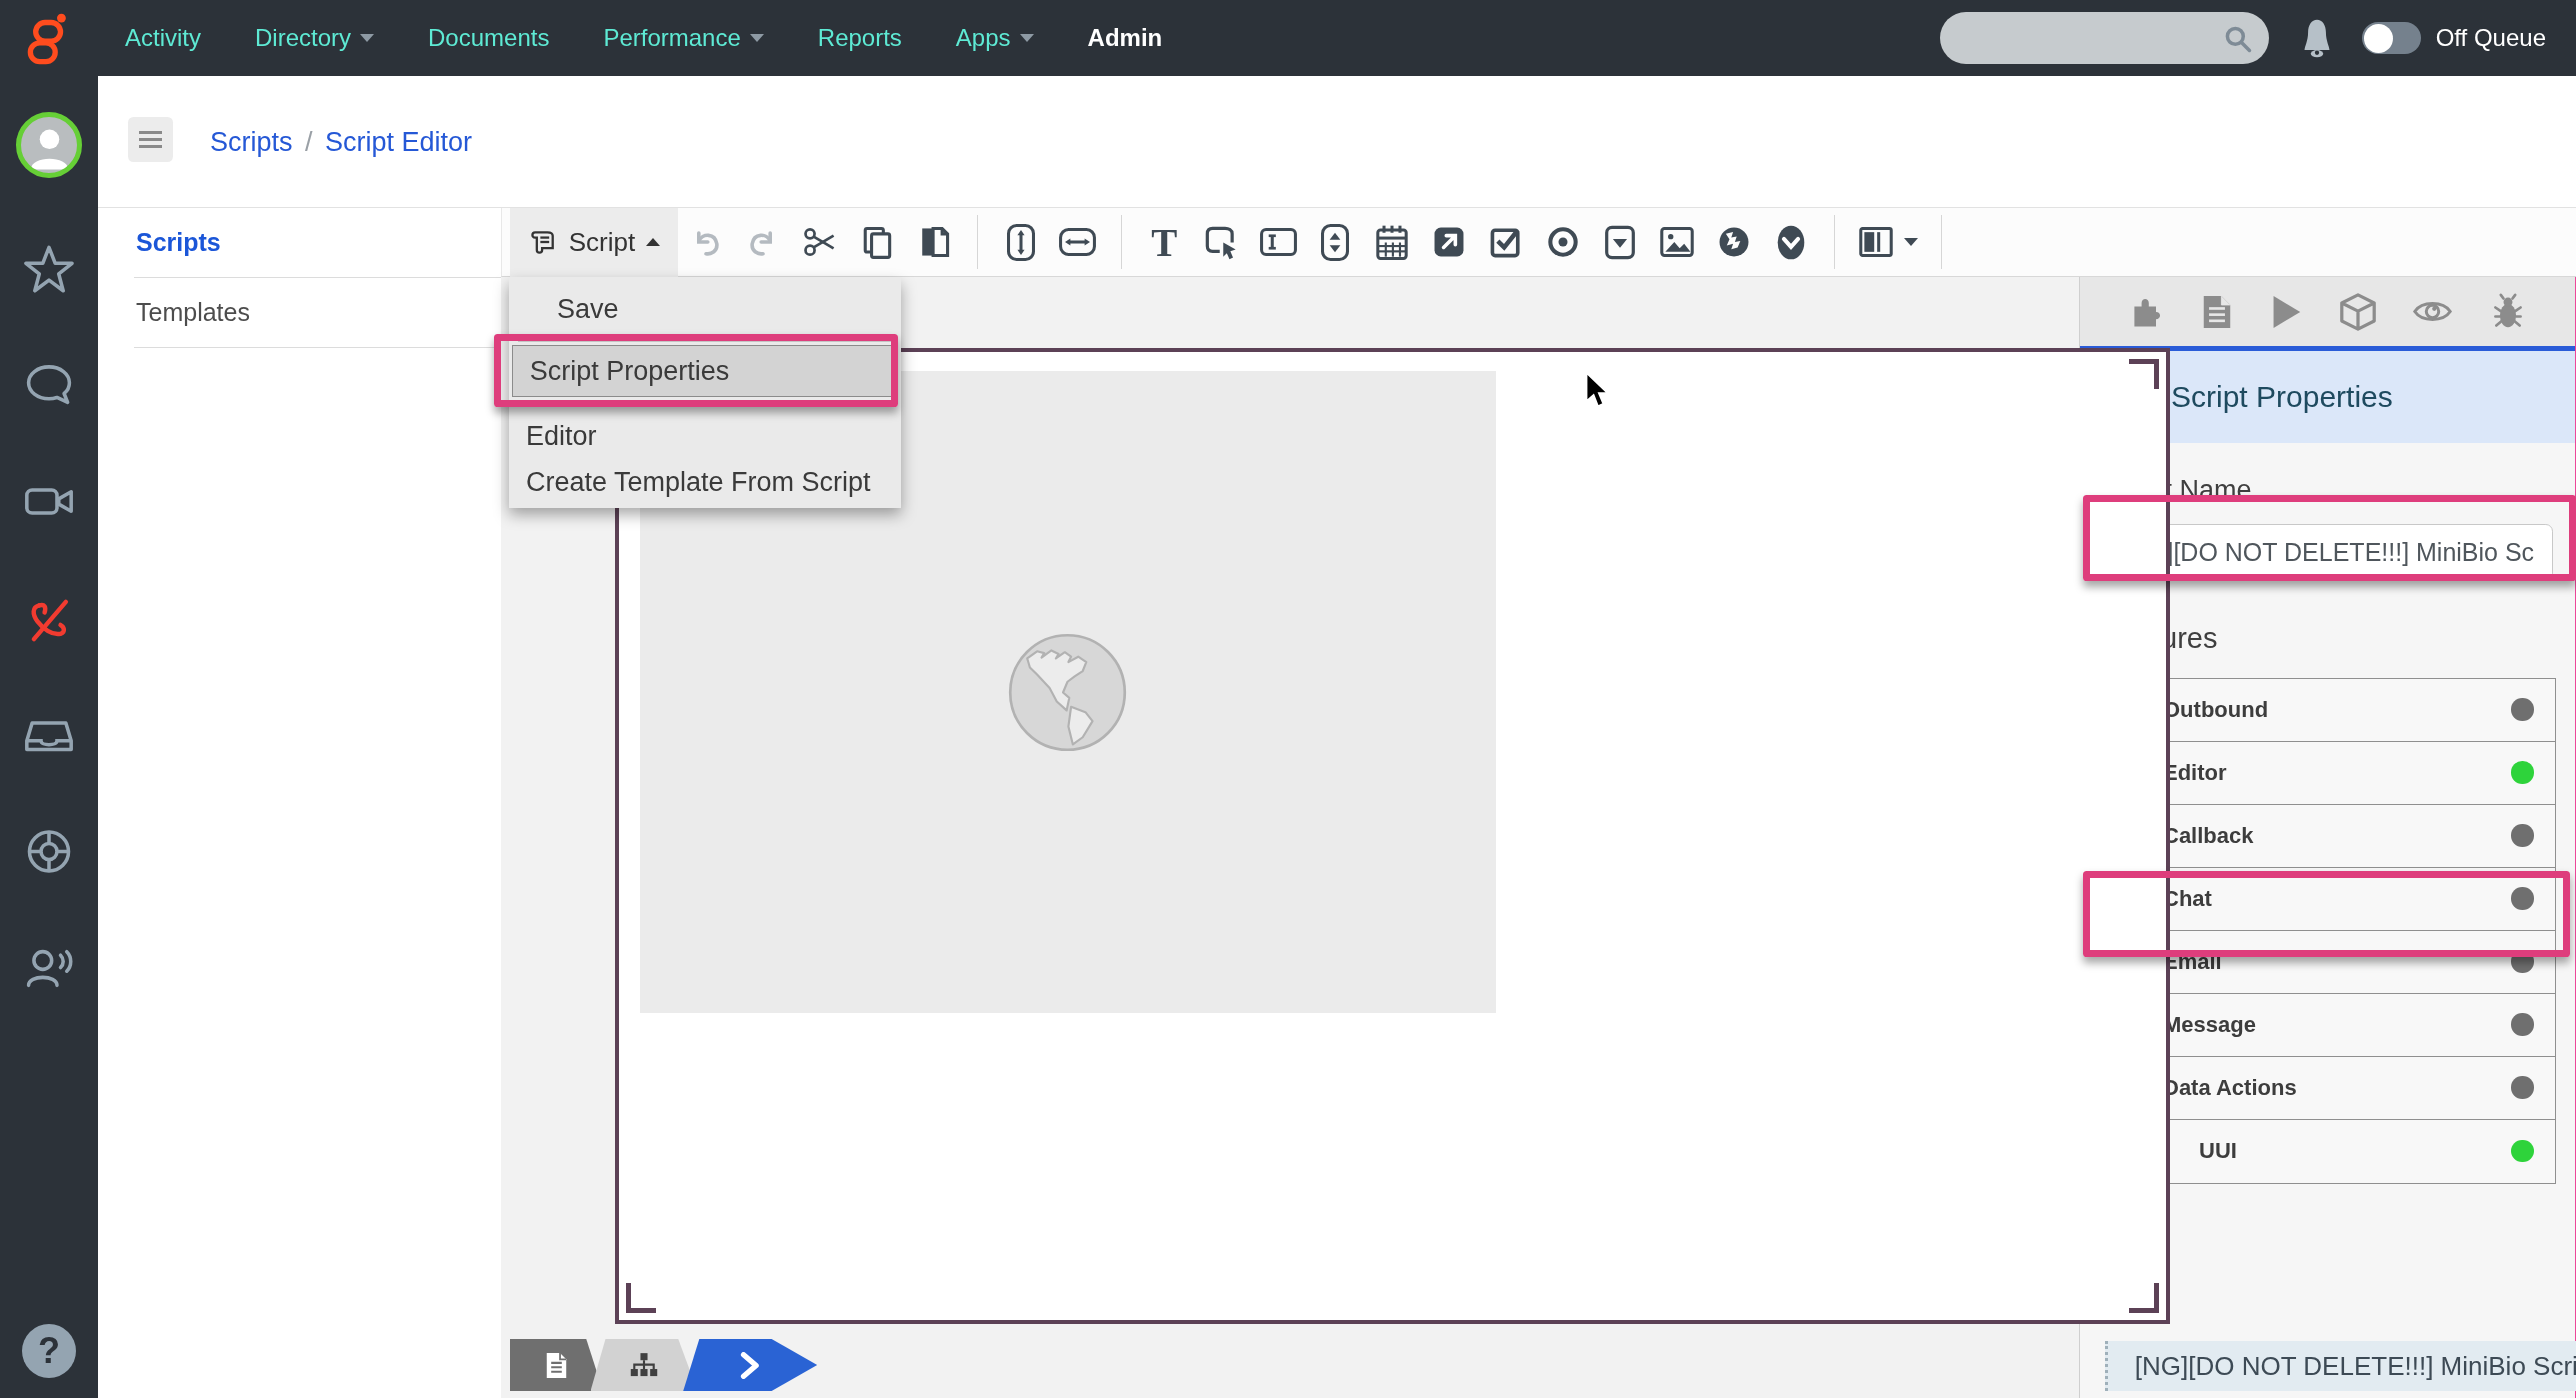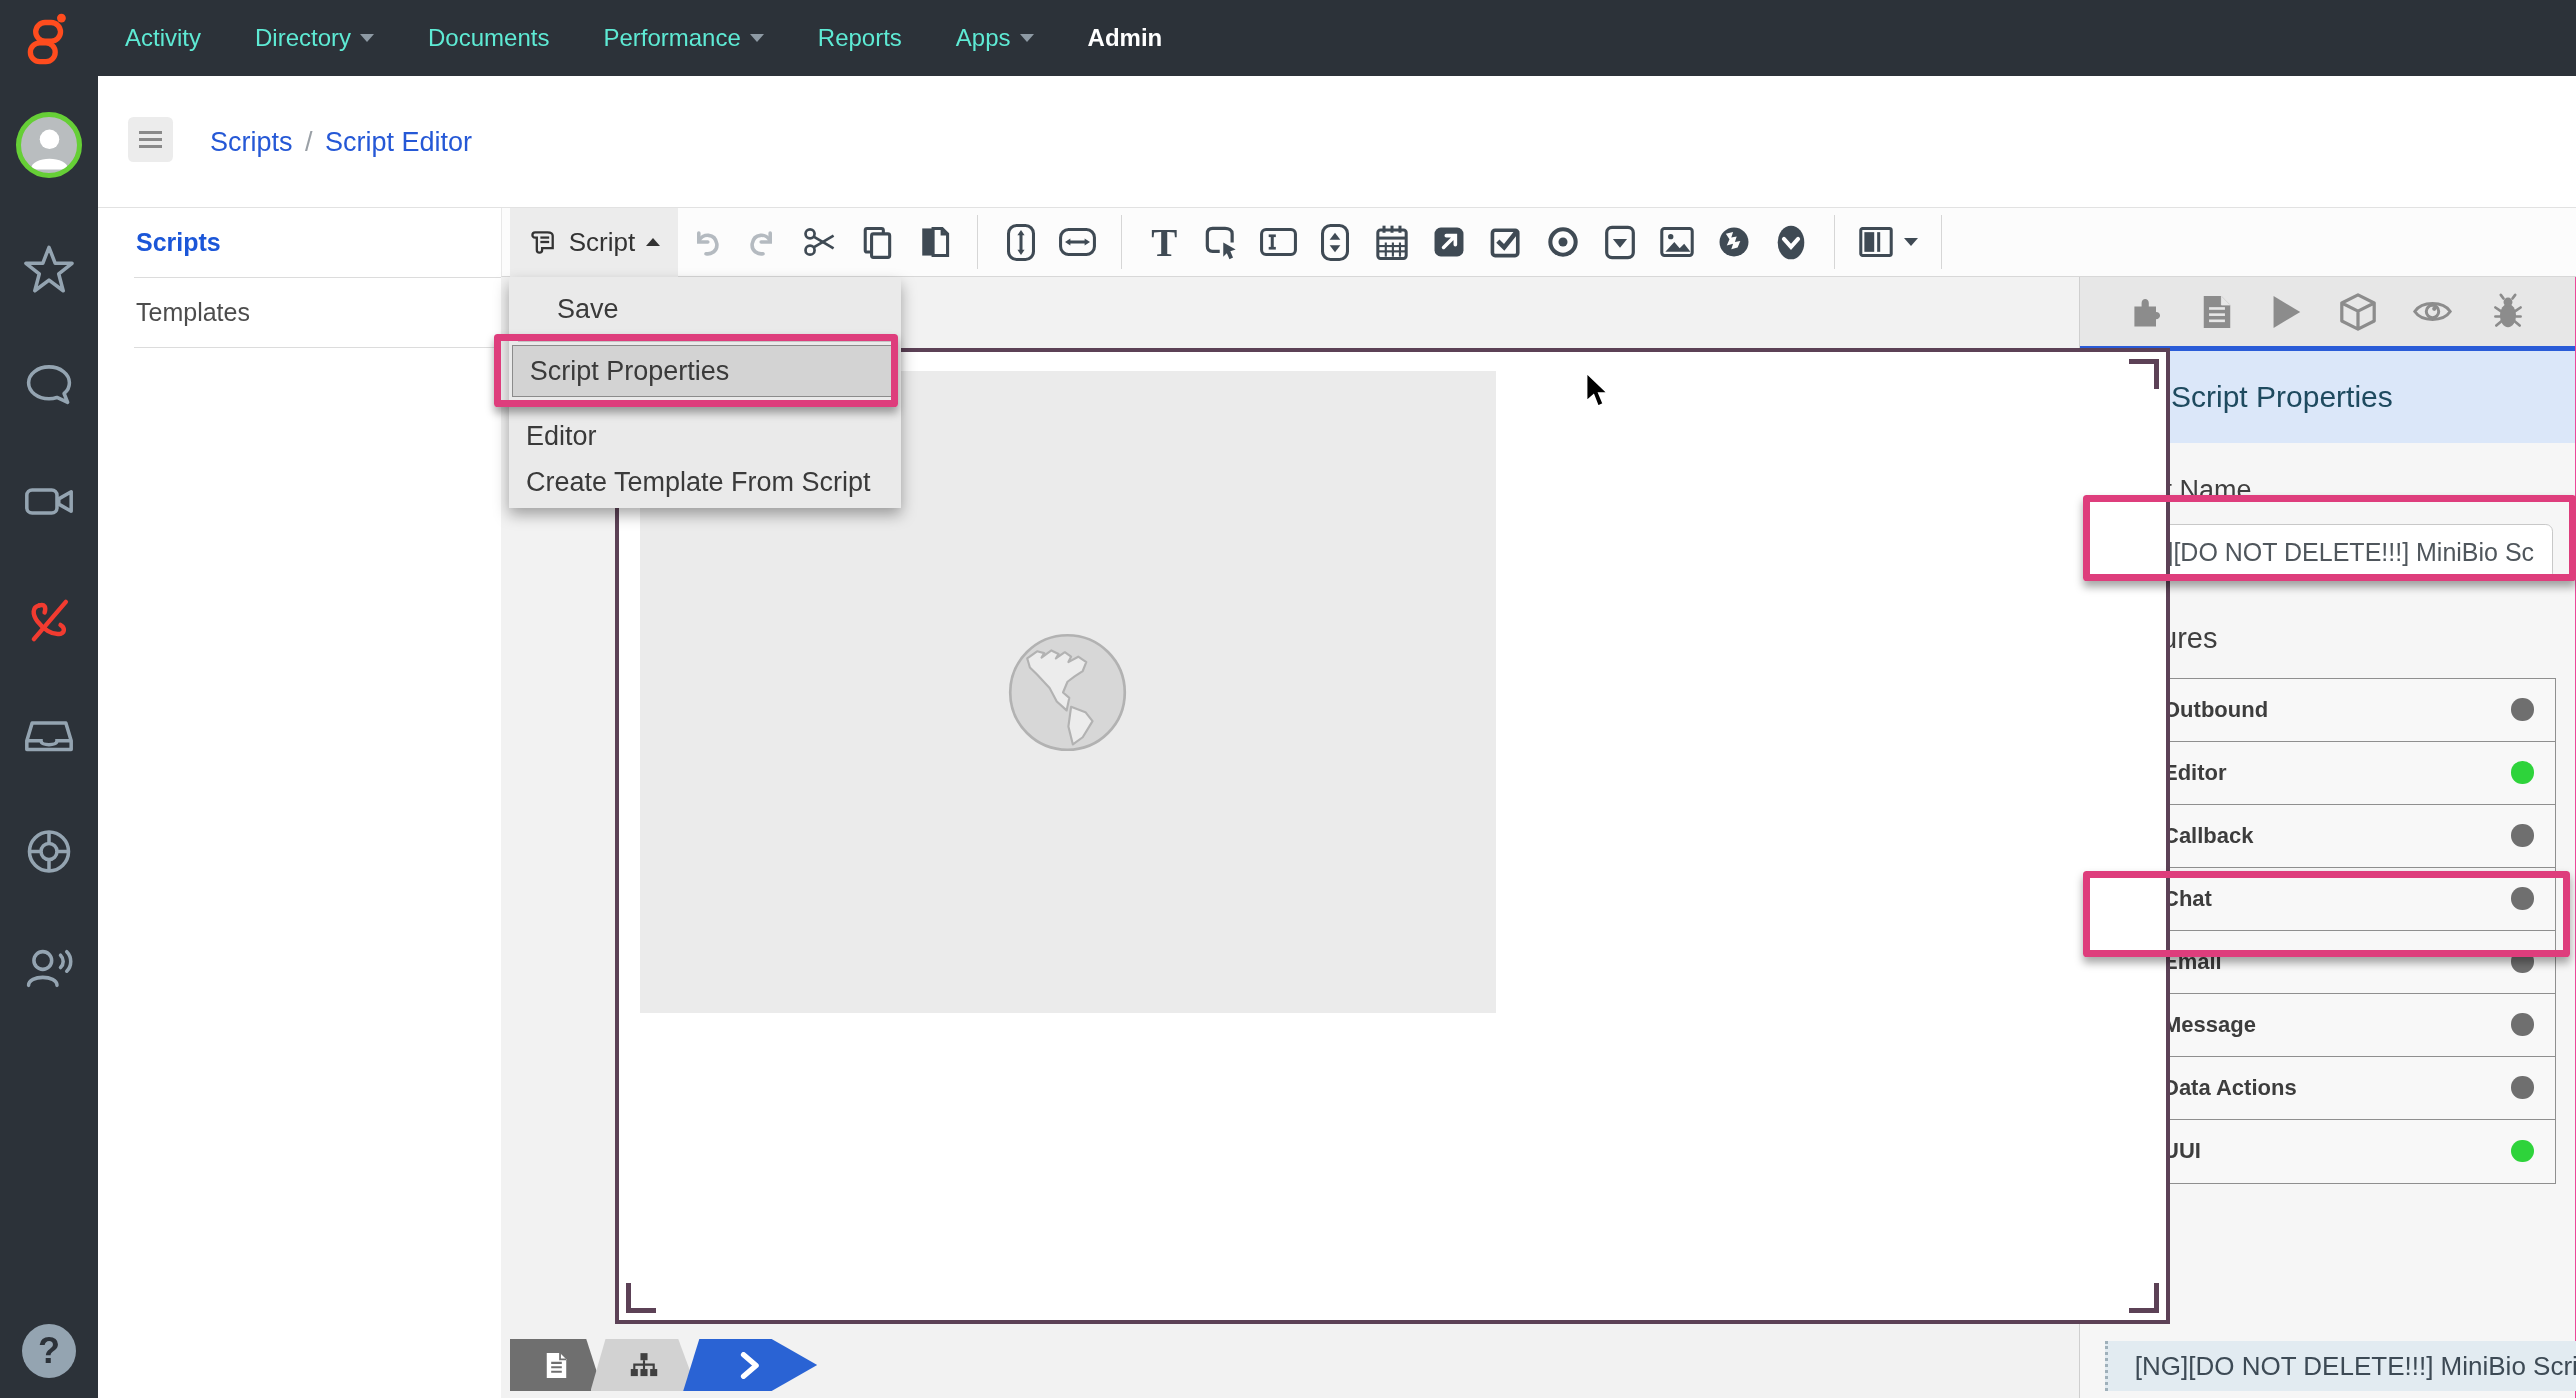--- a/index.html
+++ b/index.html
@@ -86,21 +86,21 @@
   #rp-blue { height:4.5px; background:#2a5cd8; }
   #rp-header { height:92px; background:#dbe7f9; display:flex; align-items:center; gap:23px; padding-left:29px; }
   #rp-title { font-size:30px; color:#1e4a5f; }
   #rp-body { padding:32px 23px 0 23px; }
   #script-name-label { font-size:27px; color:#3f3f3f; }
   #script-name-input { margin-top:18px; width:450px; height:57px; background:#ffffff; border:1.8px solid #c8c8c8;
     border-radius:7.2px; padding:0 18px; font-size:25px; color:#4f565c; outline:none; font-family:"Liberation Sans",sans-serif; }
   #features-label { font-size:29px; color:#3f3f3f; margin-top:41px; }
   #featurelist { margin-top:23px; width:453px; border:0.9px solid #8f8f8f; }
   .feature-row { height:63px; background:#f8f8f8; border-bottom:0.9px solid #8f8f8f; display:flex; align-items:center; position:relative; }
-  .feature-row:last-child { border-bottom:none; }
+  .feature-row:last-child { border-bottom:none;gap:36px; }
   .tri { width:0; height:0; border-top:11.6px solid transparent; border-bottom:11.6px solid transparent;
     border-left:16px solid #454545; margin-left:25px; }
   .flabel { font-size:22px; font-weight:bold; color:#3d3d3d; margin-left:18px; }
   .dot { width:22.4px; height:22.4px; border-radius:50%; margin-left:auto; margin-right:21.5px; background:#6f6f6f; }
   .dot.on { background:#2ed33b; }
 
   #rp-chip { position:absolute; left:25px; top:1064px; width:471px; height:50px; background:#e2ebf1;
     border-left:3.6px dotted #9fb0ba; display:flex; align-items:center; gap:12.5px; padding-left:14.3px; }
   #rp-chip .txt { font-size:26px; color:#3d4a55; white-space:nowrap; }
 
@@ -157,20 +157,38 @@
       <span>Reports</span>
     </div>
   <div class="navitem">
       <span>Apps</span>
       <span class="caret-down-sm"></span>
     </div>
   <div class="navitem active">
       <span>Admin</span>
     </div>
 
+  <div id="nav-right">
+    <div id="search-wrap">
+      <input id="global-search" type="text" placeholder="" style="">
+      <svg width="30" height="30" viewBox="0 0 34 34">
+        <circle cx="14" cy="14" r="9" fill="none" stroke="#7e8b96" stroke-width="4"></circle>
+        <line x1="21" y1="21" x2="30" y2="30" stroke="#7e8b96" stroke-width="4" stroke-linecap="round"></line>
+      </svg>
+    </div>
+    <svg id="bell" width="36" height="41" viewBox="0 0 40 46">
+      <path d="M20 2 C14 2 10 8 10 16 C10 26 6 32 6 36 L34 36 C34 32 30 26 30 16 C30 8 26 2 20 2 Z" fill="#b6c0c8"></path>
+      <ellipse cx="20" cy="40" rx="7" ry="4" fill="#b6c0c8"></ellipse>
+      <circle cx="20" cy="39" r="2.4" fill="#2c3239"></circle>
+    </svg>
+    <div id="offq-toggle">
+        <div class="knob"></div>
+      </div>
+    <span id="offq-label">Off Queue</span>
+  </div>
 </div>
 
 <div id="sidebar">
   <div id="avatar" class="side-ic">
     <svg width="55" height="55" viewBox="0 0 62 62">
       <circle cx="31" cy="24" r="11" fill="#ffffff"></circle>
       <path d="M10 58 C10 42 52 42 52 58 Z" fill="#ffffff"></path>
     </svg>
   </div>
   <svg class="side-ic" style="top:166px" width="55" height="55" viewBox="0 0 62 62">

